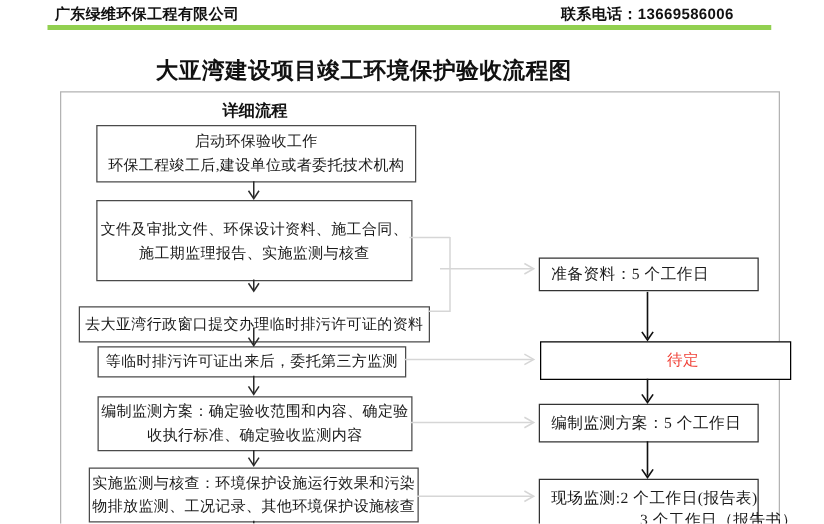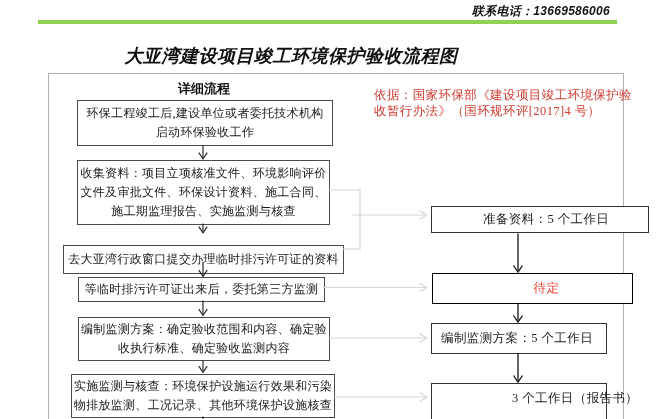--- a/index.html
+++ b/index.html
@@ -5,25 +5,25 @@
   html,body { margin:0; padding:0; background:#ffffff; }
   .page {
     position:relative; width:659px; height:419px; background:#fff;
     overflow:hidden; font-family:"Liberation Serif", serif; color:#1a1a1a;
   }
   .hdr {
     position:absolute; top:3px; font-family:"Liberation Sans", sans-serif;
     font-weight:bold; font-size:12px; color:#111; letter-spacing:0.3px; white-space:nowrap;
   }
   .company { left:44px; }
-  .phone { right:49px;font-style:italic; }
+  .phone { right:72px; }
   .greenline { position:absolute; left:38px; top:20px; width:579px; height:4px; background:#92d050; }
   .title {
     position:absolute; left:0; top:44px; width:582px; text-align:center;
-    font-size:18px; font-weight:bold; color:#111; letter-spacing:0.5px; white-space:nowrap;font-style:italic;
+    font-size:18px; font-weight:bold; color:#111; letter-spacing:0.5px; white-space:nowrap;
   }
   .outer { position:absolute; left:48px; top:73px; width:574px; height:370px; border:1px solid #b3b3b3; }
   .colhead {
     position:absolute; font-family:"Liberation Sans", sans-serif; font-weight:bold;
     font-size:13px; color:#111; text-align:center; white-space:nowrap;
   }
   .dhead { left:78px; width:252px; top:80px; }
   .shead { left:431px; width:174px; top:164px; }
   .ref { position:absolute; left:374px; top:87px; color:#d03a30; font-size:12.5px; line-height:16px; letter-spacing:0.4px; white-space:nowrap; }
   .lbox {
@@ -42,42 +42,38 @@
   .tbd .ln { padding-left:0; color:#f04238; }
   .r4 { justify-content:flex-start; padding-top:5px; line-height:18px; }
   .r4 .ln2 { padding-left:80px; }
   svg.overlay { position:absolute; left:0; top:0; pointer-events:none; }
 </style>
 </head>
 <body>
 
 <div class="page">
 
+  <div class="hdr company">广东绿维环保工程有限公司</div>
   <div class="hdr phone">联系电话：13669586006</div>
   <div class="greenline"></div>
 
   <div class="title">大亚湾建设项目竣工环境保护验收流程图</div>
 
   <div class="outer"></div>
 
   <div class="colhead dhead">详细流程</div>
 
-  <div class="ref">
-    <div>依据：国家环保部《建设项目竣工环境保护验</div>
-    <div>收暂行办法》（国环规环评[2017]4 号）</div>
-  </div>
 
 
   <div class="lbox" style="left:77px; top:100px; width:254px; height:44px;">
+    <div class="ln">启动环保验收工作</div>
     <div class="ln">环保工程竣工后,建设单位或者委托技术机构</div>
-    <div class="ln">启动环保验收工作</div>
   </div>
 
   <div class="lbox" style="left:77px; top:160px; width:251px; height:63px;">
-    <div class="ln">收集资料：项目立项核准文件、环境影响评价</div>
     <div class="ln">文件及审批文件、环保设计资料、施工合同、</div>
     <div class="ln">施工期监理报告、实施监测与核查</div>
   </div>
 
   <div class="lbox" style="left:63px; top:245px; width:279px; height:27px;">
     <div class="ln">去大亚湾行政窗口提交办理临时排污许可证的资料</div>
   </div>
 
   <div class="lbox" style="left:78px; top:277px; width:245px; height:23px;">
     <div class="ln">等临时排污许可证出来后，委托第三方监测</div>
@@ -86,33 +82,34 @@
   <div class="lbox" style="left:78px; top:317px; width:250px; height:42px;">
     <div class="ln">编制监测方案：确定验收范围和内容、确定验</div>
     <div class="ln">收执行标准、确定验收监测内容</div>
   </div>
 
   <div class="lbox" style="left:71px; top:374px; width:262px; height:42px;">
     <div class="ln">实施监测与核查：环境保护设施运行效果和污染</div>
     <div class="ln">物排放监测、工况记录、其他环境保护设施核查</div>
   </div>
 
-  <div class="rbox" style="left:431px; top:206px; width:174px; height:25px;padding-left:42px;">
+  <div class="rbox" style="left:431px; top:206px; width:174px; height:25px;">
     <div class="ln">准备资料：5 个工作日</div>
   </div>
 
   <div class="rbox tbd" style="left:432px; top:273px; width:171px; height:29px;padding-left:28px;">
     <div class="ln">待定</div>
   </div>
 
   <div class="rbox" style="left:431px; top:323px; width:174px; height:29px;">
     <div class="ln">编制监测方案：5 个工作日</div>
   </div>
 
   <div class="rbox r4" style="left:431px; top:383px; width:174px; height:52px;">
+    <div class="ln">现场监测:2 个工作日(报告表)</div>
     <div class="ln ln2">3 个工作日（报告书）</div>
   </div>
 
   <svg class="overlay" width="659" height="419" viewBox="0 0 659 419">
     <g stroke="#2a2a2a" stroke-width="1.2" fill="none">
       <line x1="203" y1="145" x2="203" y2="158"></line>
         <polyline points="198.8,152.6 203,159 207.2,152.6"></polyline>
       <line x1="203" y1="223.5" x2="203" y2="232"></line>
         <polyline points="198.8,226.6 203,233 207.2,226.6"></polyline>
       <line x1="203" y1="262" x2="203" y2="275.5"></line>

